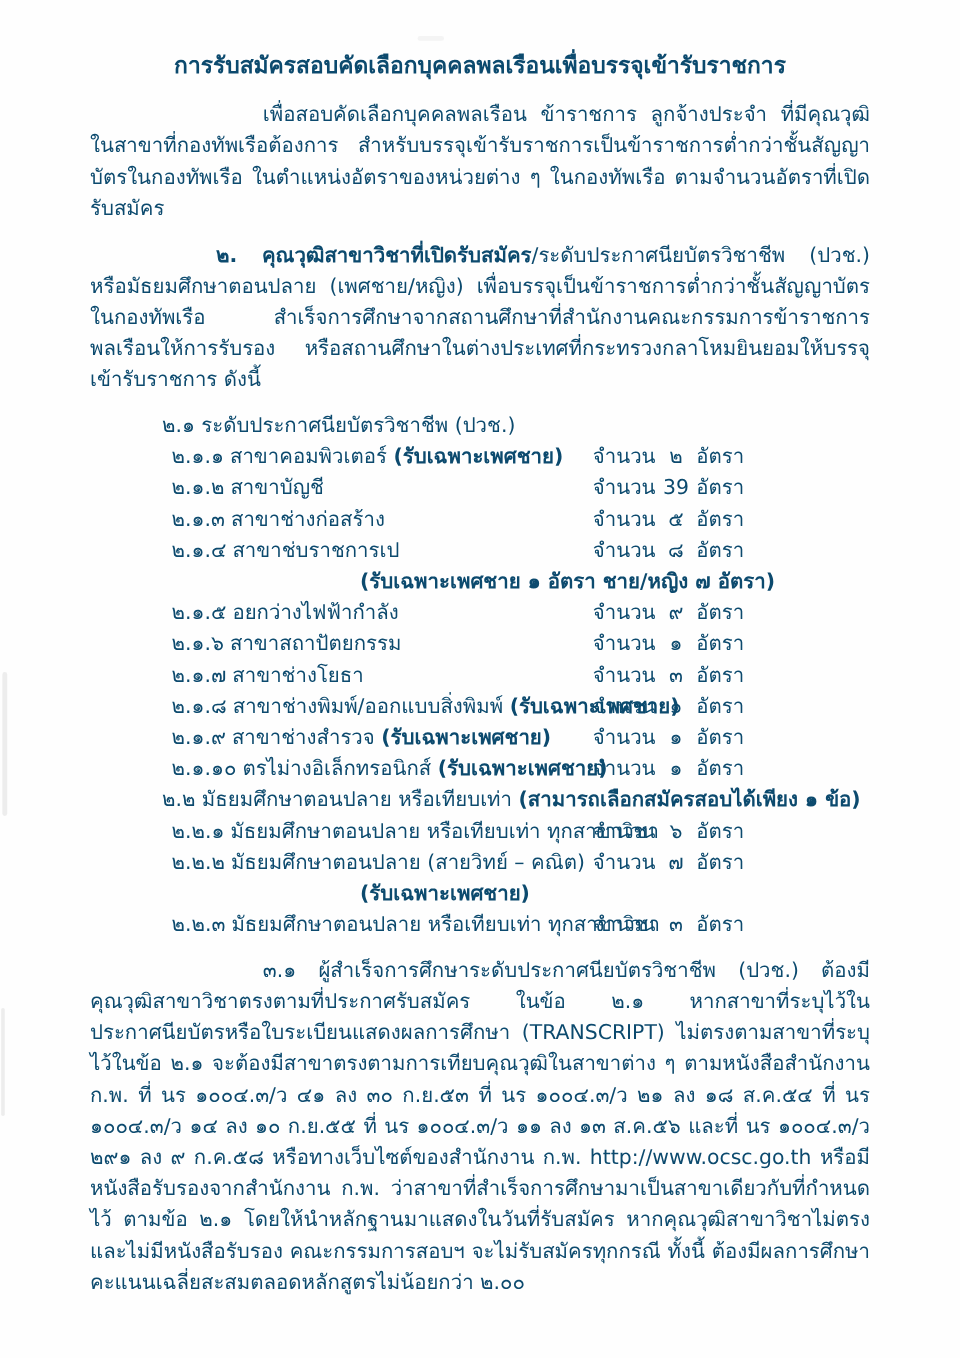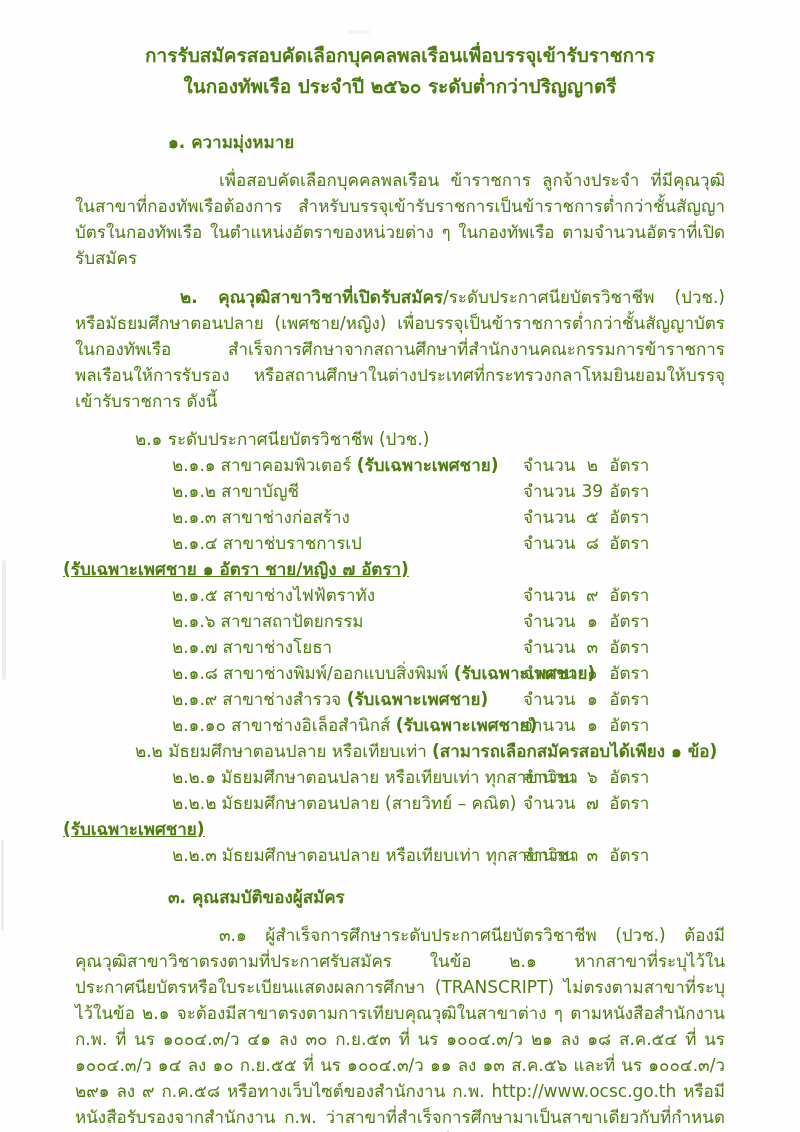--- a/index.html
+++ b/index.html
@@ -6,21 +6,21 @@
   .page{
     position:relative;
     width:800px;height:1132px;
     margin:0 auto;
     background:#fefefe;
     box-sizing:border-box;
     padding:40px 63px 0 63px;
     font-family:"DejaVu Sans",sans-serif;
     font-size:17px;
     line-height:26px;
-    color:#4d7c0f;
+    color:#0c4a6e;
     overflow:hidden;
   }
   .bold{font-weight:bold;}
   .title{
     text-align:center;
     font-weight:bold;
     font-size:19px;
     line-height:31px;
     margin:0;
   }
@@ -36,56 +36,54 @@
   }
   .para.heading-lead{
     text-indent:105px;
     margin-top:13px;
   }
   .sub-heading{
     margin-left:72px;
   }
   .row{
     position:relative;
-    margin-left:109px;
+    margin-left:80px;
   }
   .row .item-no{margin-right:5px;}
   .qty{
     position:absolute;
     left:351px;top:0;
     width:124px;
     display:flex;
     justify-content:flex-start;
   }
   .qty .num{flex:0 0 34px;text-align:center;}
   .noteline{
+    margin-left:237px;
     font-weight:bold;
-    text-decoration:underline;
   }
   .noteline.mixed{font-weight:normal;}
   
   .artifact{position:absolute;background:#d9d9d9;opacity:.45;border-radius:2px;}
   .a1{left:2px;top:560px;width:4px;height:120px;}
   .a2{left:1px;top:840px;width:3px;height:90px;}
   .a3{left:348px;top:30px;width:22px;height:4px;opacity:.25;}
 </style>
 </head>
 <body>
 
 <div class="page">
   <div class="artifact a1"></div>
   <div class="artifact a2"></div>
   <div class="artifact a3"></div>
 
   <p class="title">
     <span>การรับสมัครสอบคัดเลือกบุคคลพลเรือนเพื่อบรรจุเข้ารับราชการ</span><br>
-    <span>ในกองทัพเรือ ประจำปี ๒๕๖๐ ระดับต่ำกว่าปริญญาตรี</span>
   </p>
 
-  <div class="sec-heading">๑. ความมุ่งหมาย</div>
   <p class="para">เพื่อสอบคัดเลือกบุคคลพลเรือน ข้าราชการ ลูกจ้างประจำ ที่มีคุณวุฒิในสาขาที่กองทัพเรือต้องการ สำหรับบรรจุเข้ารับราชการเป็นข้าราชการต่ำกว่าชั้นสัญญาบัตรในกองทัพเรือ ในตำแหน่งอัตราของหน่วยต่าง ๆ ในกองทัพเรือ ตามจำนวนอัตราที่เปิดรับสมัคร</p>
 
   <p class="para heading-lead"><span class="bold">๒. คุณวุฒิสาขาวิชาที่เปิดรับสมัคร</span><span>/ระดับประกาศนียบัตรวิชาชีพ (ปวช.) หรือมัธยมศึกษาตอนปลาย (เพศชาย/หญิง) เพื่อบรรจุเป็นข้าราชการต่ำกว่าชั้นสัญญาบัตรในกองทัพเรือ สำเร็จการศึกษาจากสถานศึกษาที่สำนักงานคณะกรรมการข้าราชการพลเรือนให้การรับรอง หรือสถานศึกษาในต่างประเทศที่กระทรวงกลาโหมยินยอมให้บรรจุเข้ารับราชการ ดังนี้</span></p>
 
   <div class="sub-heading">๒.๑ ระดับประกาศนียบัตรวิชาชีพ (ปวช.)</div>
 
   <div class="row">
     <span class="item-no">๒.๑.๑</span><span>สาขาคอมพิวเตอร์ </span><span class="bold">(รับเฉพาะเพศชาย)</span>
     <span class="qty">
         <span>จำนวน</span>
@@ -112,21 +110,21 @@
   <div class="row">
     <span class="item-no">๒.๑.๔</span><span>สาขาช่บราชการเป</span>
     <span class="qty">
         <span>จำนวน</span>
         <span class="num">๘</span>
         <span>อัตรา</span>
       </span>
   </div>
   <div class="noteline">(รับเฉพาะเพศชาย ๑ อัตรา  ชาย/หญิง ๗ อัตรา)</div>
   <div class="row">
-    <span class="item-no">๒.๑.๕</span><span>สาขาช่างไฟฟ้ตราทัง</span>
+    <span class="item-no">๒.๑.๕</span><span>อยกว่างไฟฟ้ากำลัง</span>
     <span class="qty">
         <span>จำนวน</span>
         <span class="num">๙</span>
         <span>อัตรา</span>
       </span>
   </div>
   <div class="row">
     <span class="item-no">๒.๑.๖</span><span>สาขาสถาปัตยกรรม</span>
     <span class="qty">
         <span>จำนวน</span>
@@ -152,21 +150,21 @@
   </div>
   <div class="row">
     <span class="item-no">๒.๑.๙</span><span>สาขาช่างสำรวจ </span><span class="bold">(รับเฉพาะเพศชาย)</span>
     <span class="qty">
         <span>จำนวน</span>
         <span class="num">๑</span>
         <span>อัตรา</span>
       </span>
   </div>
   <div class="row">
-    <span class="item-no">๒.๑.๑๐</span><span>สาขาช่างอิเล็อสำนิกส์ </span><span class="bold">(รับเฉพาะเพศชาย)</span>
+    <span class="item-no">๒.๑.๑๐</span><span>ตรไม่างอิเล็กทรอนิกส์ </span><span class="bold">(รับเฉพาะเพศชาย)</span>
     <span class="qty">
         <span>จำนวน</span>
         <span class="num">๑</span>
         <span>อัตรา</span>
       </span>
   </div>
 
   <div class="sub-heading"><span>๒.๒ มัธยมศึกษาตอนปลาย หรือเทียบเท่า </span><span class="bold">(สามารถเลือกสมัครสอบได้เพียง ๑ ข้อ)</span></div>
 
   <div class="row">
@@ -188,16 +186,15 @@
   <div class="noteline">(รับเฉพาะเพศชาย)</div>
   <div class="row">
     <span class="item-no">๒.๒.๓</span><span>มัธยมศึกษาตอนปลาย หรือเทียบเท่า ทุกสาขาวิชา</span>
     <span class="qty">
         <span>จำนวน</span>
         <span class="num">๓</span>
         <span>อัตรา</span>
       </span>
   </div>
 
-  <div class="sec-heading tight">๓. คุณสมบัติของผู้สมัคร</div>
   <p class="para">๓.๑ ผู้สำเร็จการศึกษาระดับประกาศนียบัตรวิชาชีพ (ปวช.) ต้องมีคุณวุฒิสาขาวิชาตรงตามที่ประกาศรับสมัคร ในข้อ ๒.๑ หากสาขาที่ระบุไว้ในประกาศนียบัตรหรือใบระเบียนแสดงผลการศึกษา (TRANSCRIPT)  ไม่ตรงตามสาขาที่ระบุไว้ในข้อ ๒.๑ จะต้องมีสาขาตรงตามการเทียบคุณวุฒิในสาขาต่าง ๆ ตามหนังสือสำนักงาน ก.พ. ที่ นร ๑๐๐๔.๓/ว ๔๑ ลง ๓๐ ก.ย.๕๓  ที่ นร ๑๐๐๔.๓/ว ๒๑ ลง ๑๘ ส.ค.๕๔ ที่ นร ๑๐๐๔.๓/ว ๑๔ ลง ๑๐ ก.ย.๕๕  ที่ นร ๑๐๐๔.๓/ว ๑๑ ลง ๑๓ ส.ค.๕๖ และที่ นร ๑๐๐๔.๓/ว ๒๙๑ ลง ๙ ก.ค.๕๘ หรือทางเว็บไซต์ของสำนักงาน ก.พ. http://www.ocsc.go.th หรือมีหนังสือรับรองจากสำนักงาน ก.พ. ว่าสาขาที่สำเร็จการศึกษามาเป็นสาขาเดียวกับที่กำหนดไว้ ตามข้อ ๒.๑ โดยให้นำหลักฐานมาแสดงในวันที่รับสมัคร  หากคุณวุฒิสาขาวิชาไม่ตรงและไม่มีหนังสือรับรอง คณะกรรมการสอบฯ จะไม่รับสมัครทุกกรณี ทั้งนี้ ต้องมีผลการศึกษาคะแนนเฉลี่ยสะสมตลอดหลักสูตรไม่น้อยกว่า ๒.๐๐</p>
 
 </div>
 
 </body></html>

